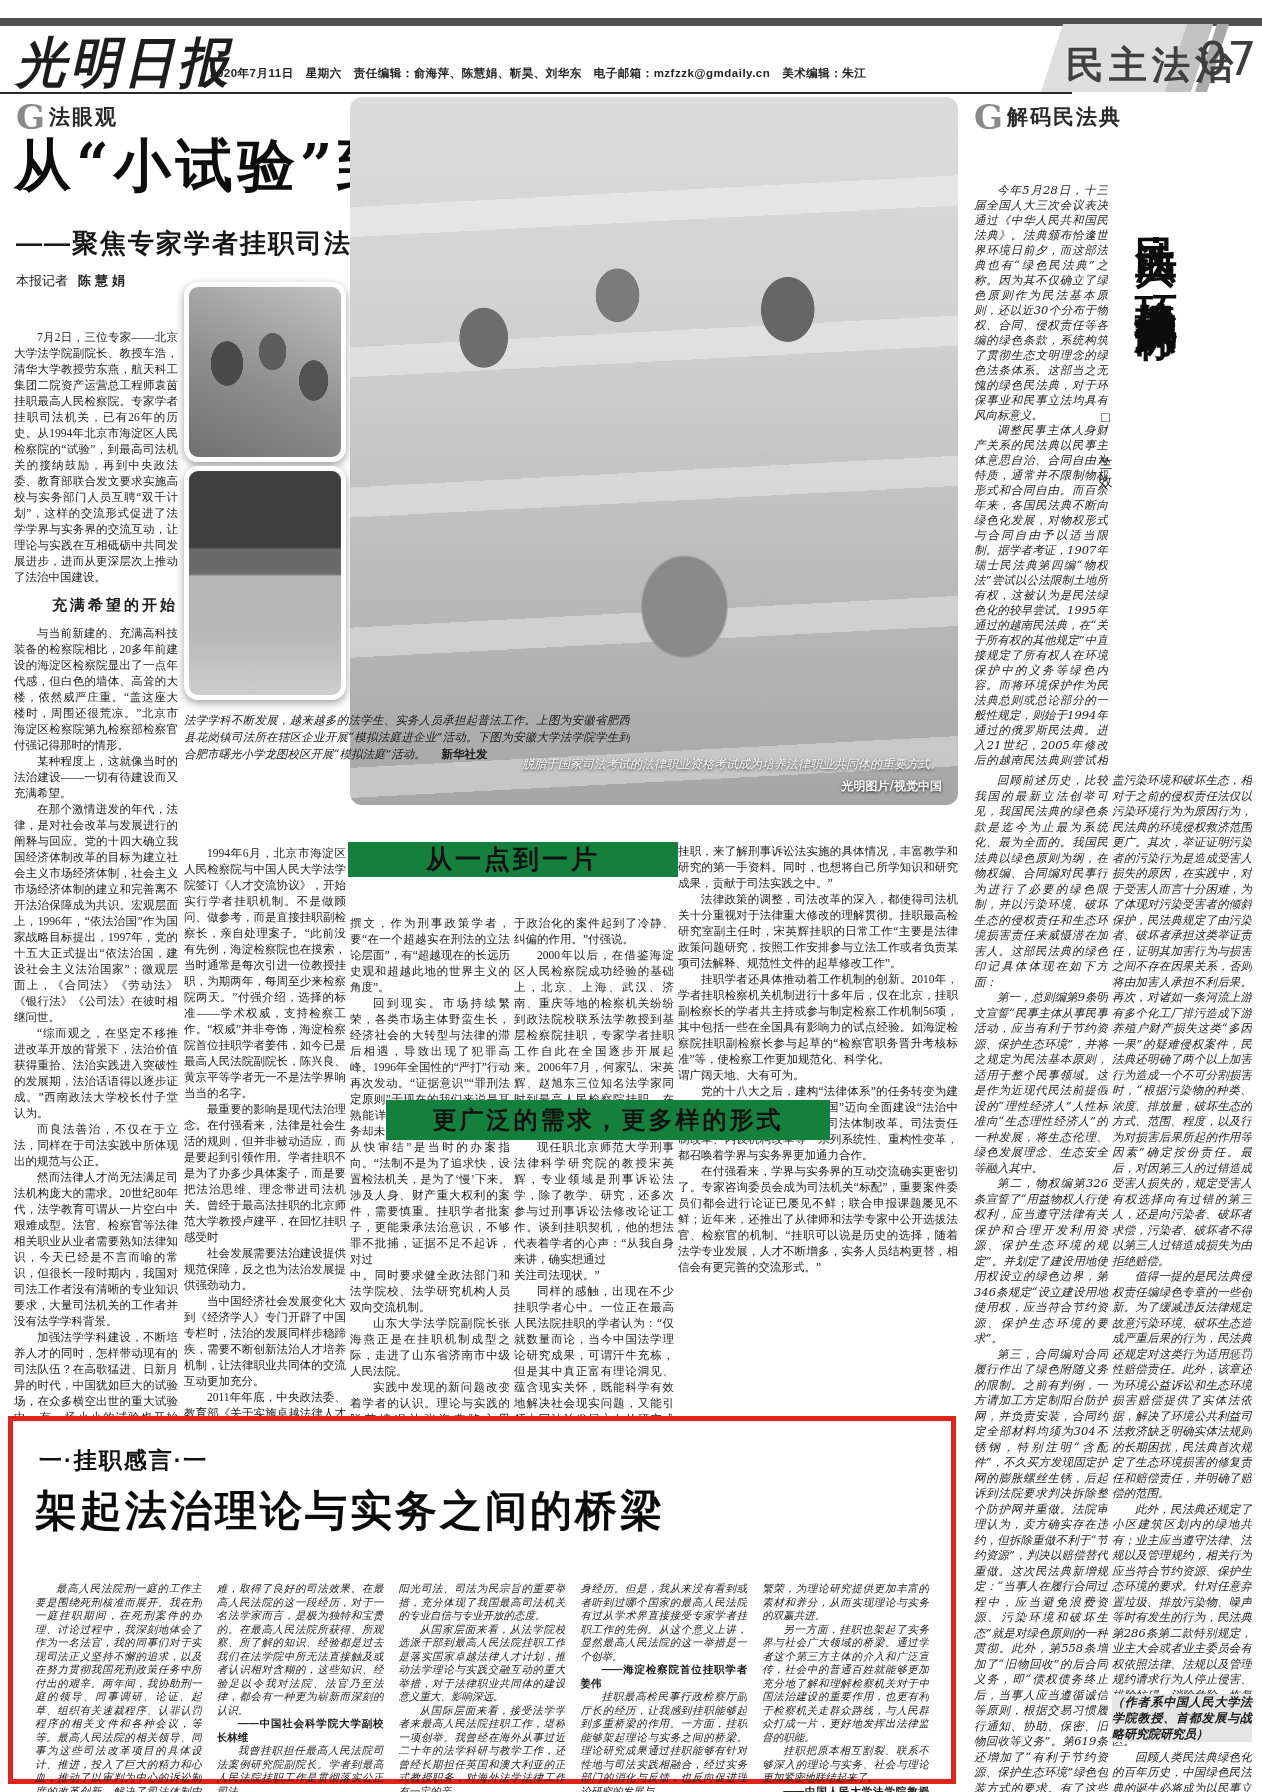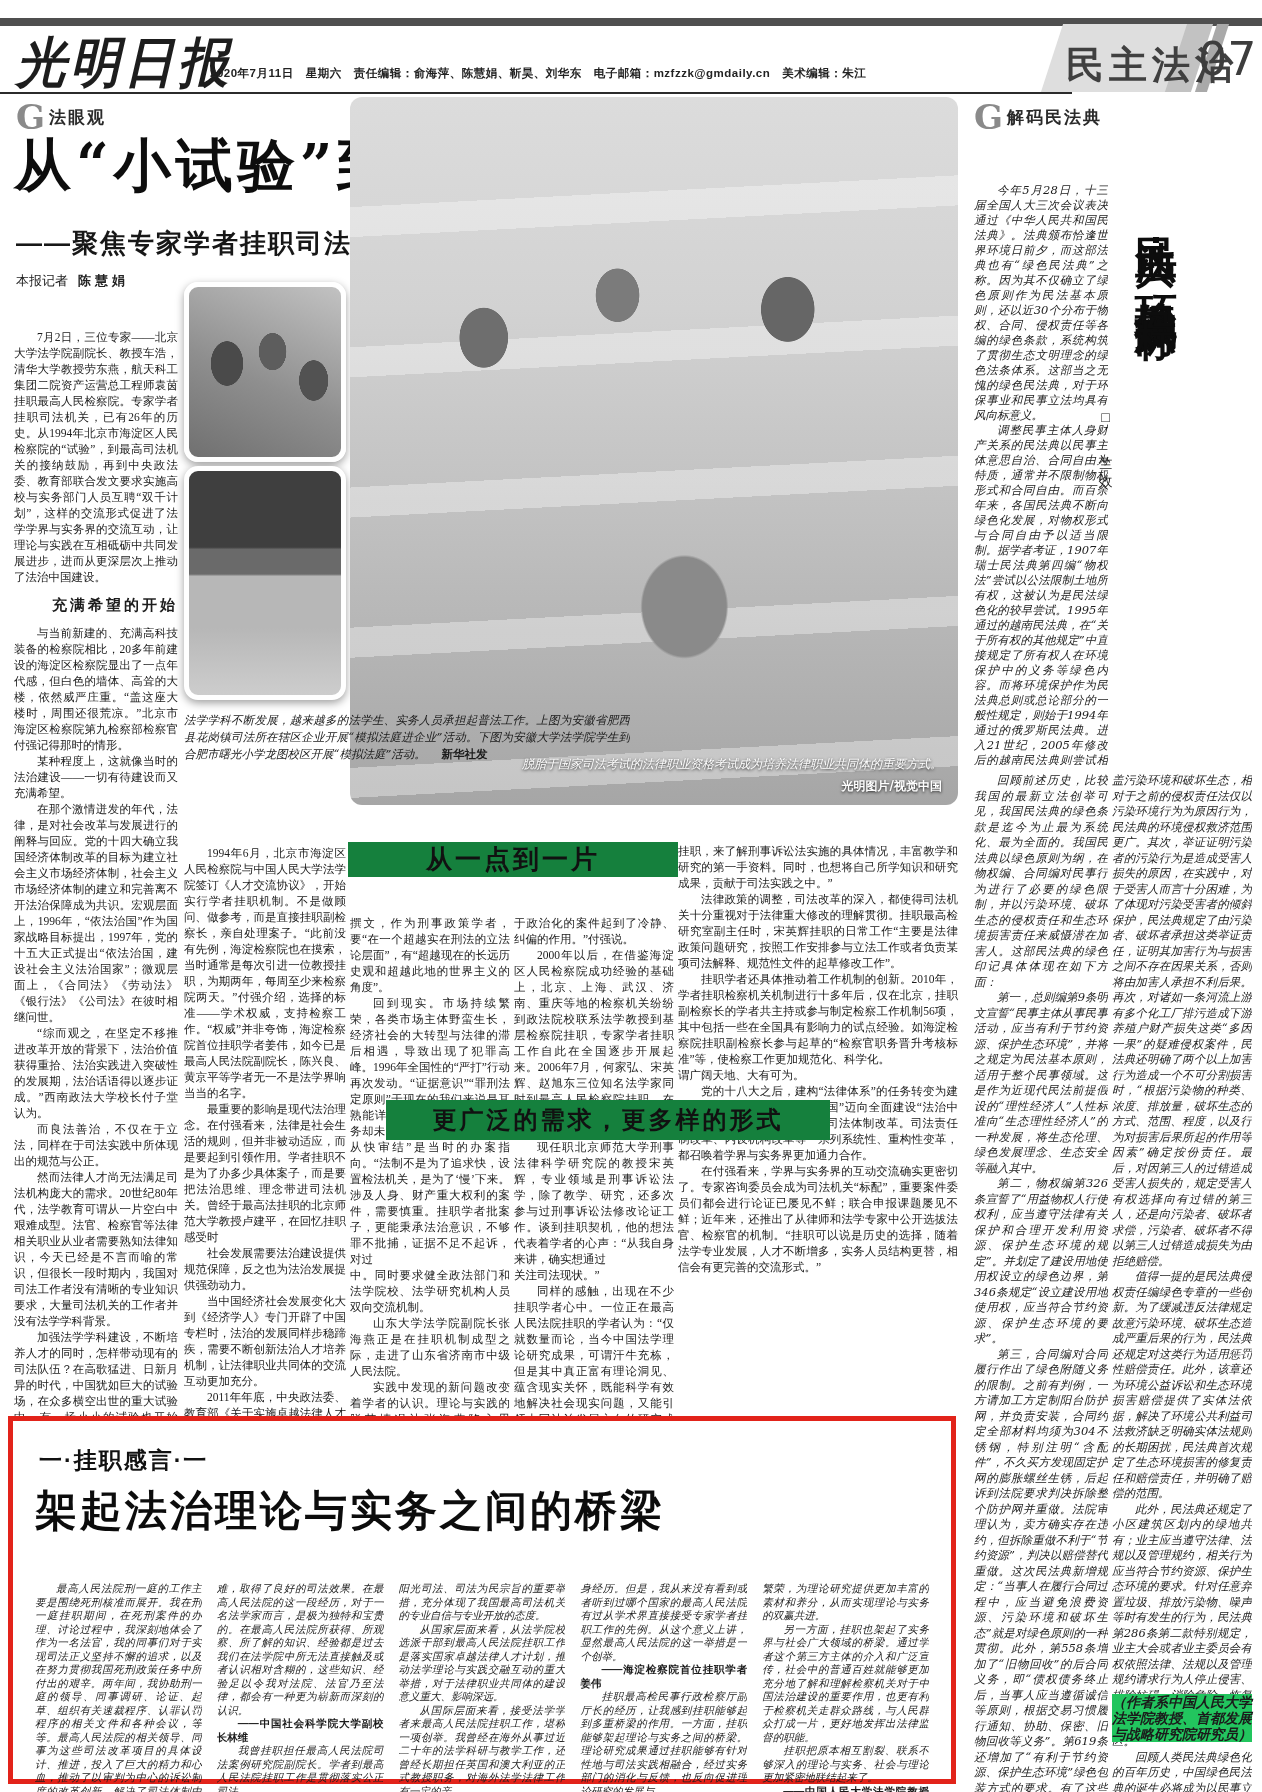--- a/index.html
+++ b/index.html
@@ -16,21 +16,21 @@
   .stripe{top:24px;height:68px;transform:skewX(-18deg);}
   .stripe.s1{left:1052px;width:140px;background:#dedede;}
   .stripe.s2{left:1176px;width:26px;background:#c2c2c2;}
   .stripe.s3{left:1206px;width:12px;background:#a9a9a9;}
   .section-label{left:1066px;top:40px;font-family:"Liberation Sans",sans-serif;font-weight:900;
                  font-size:38px;color:#404040;letter-spacing:5px;}
   .pagenum{left:1198px;top:32px;font-family:"DejaVu Sans",sans-serif;font-size:46px;color:#3d3d3d;}
   
   .kicker{display:flex;align-items:center;gap:4px;}
   .glogo{font-family:"DejaVu Serif",serif;font-weight:900;font-size:34px;color:#8a8a8a;line-height:1;}
-  .kicker .ktext{font-family:"Liberation Sans",sans-serif;font-weight:900;font-size:17px;
+  .kicker .ktext{font-family:"Liberation Sans",sans-serif;font-weight:900;font-size:21px;
                  color:#2a2a2a;letter-spacing:2px;}
   
   .lead-headline{left:14px;top:134px;width:940px;font-family:"DejaVu Serif",serif;font-weight:900;
                  font-size:57px;line-height:1.1;letter-spacing:5px;color:#0d0d0d;white-space:nowrap;}
   .lead-subtitle{left:16px;top:226px;font-family:"Liberation Sans",sans-serif;font-weight:700;
                  font-size:26px;color:#171717;letter-spacing:2px;}
   .lead-byline{left:16px;top:272px;font-size:13px;color:#222;}
   .lead-byline b{margin-left:10px;letter-spacing:4px;}
   .col{overflow:hidden;font-size:11.5px;line-height:16px;text-align:justify;color:#1c1c1c;margin-top:31px;}
   .col p{margin:0;text-indent:2em;}
@@ -72,21 +72,21 @@
   .rb-kicker{left:26px;top:24px;font-family:"Liberation Sans",sans-serif;font-weight:900;
              font-size:23px;letter-spacing:2px;color:#111;}
   .rb-headline{left:22px;top:62px;font-family:"DejaVu Serif",serif;font-weight:900;font-size:42px;
                letter-spacing:3px;color:#0c0c0c;}
   .rb-cols{left:22px;top:130px;width:894px;height:214px;display:flex;gap:15px;}
   .rb-cols .col{position:relative;flex:1;height:214px;font-size:10.5px;line-height:13.5px;}
   
   .vheadline{left:1128px;top:204px;height:488px;writing-mode:vertical-rl;
              font-family:"DejaVu Serif",serif;font-weight:900;font-size:42px;letter-spacing:4px;color:#0d0d0d;}
   .vbyline{left:1096px;top:410px;writing-mode:vertical-rl;font-size:14px;letter-spacing:8px;color:#222;}
-  .mfd-footer{left:1112px;top:1694px;width:140px;background:#22c55e;font-weight:900;font-size:14px;
+  .mfd-footer{left:1112px;top:1694px;width:140px;background:#e5e5e5;font-weight:900;font-size:12px;
               line-height:16px;text-align:justify;z-index:3;font-style:italic;font-family:"DejaVu Serif",serif;}
 </style>
 </head>
 <body>
 
 <div id="paper">
 
   <div class="abs topbar"></div>
   <div class="abs masthead">光明日报</div>
   <div class="abs dateline">2020年7月11日　星期六　责任编辑：俞海萍、陈慧娟、靳昊、刘华东　电子邮箱：mzfzzk@gmdaily.cn　美术编辑：朱江</div>

